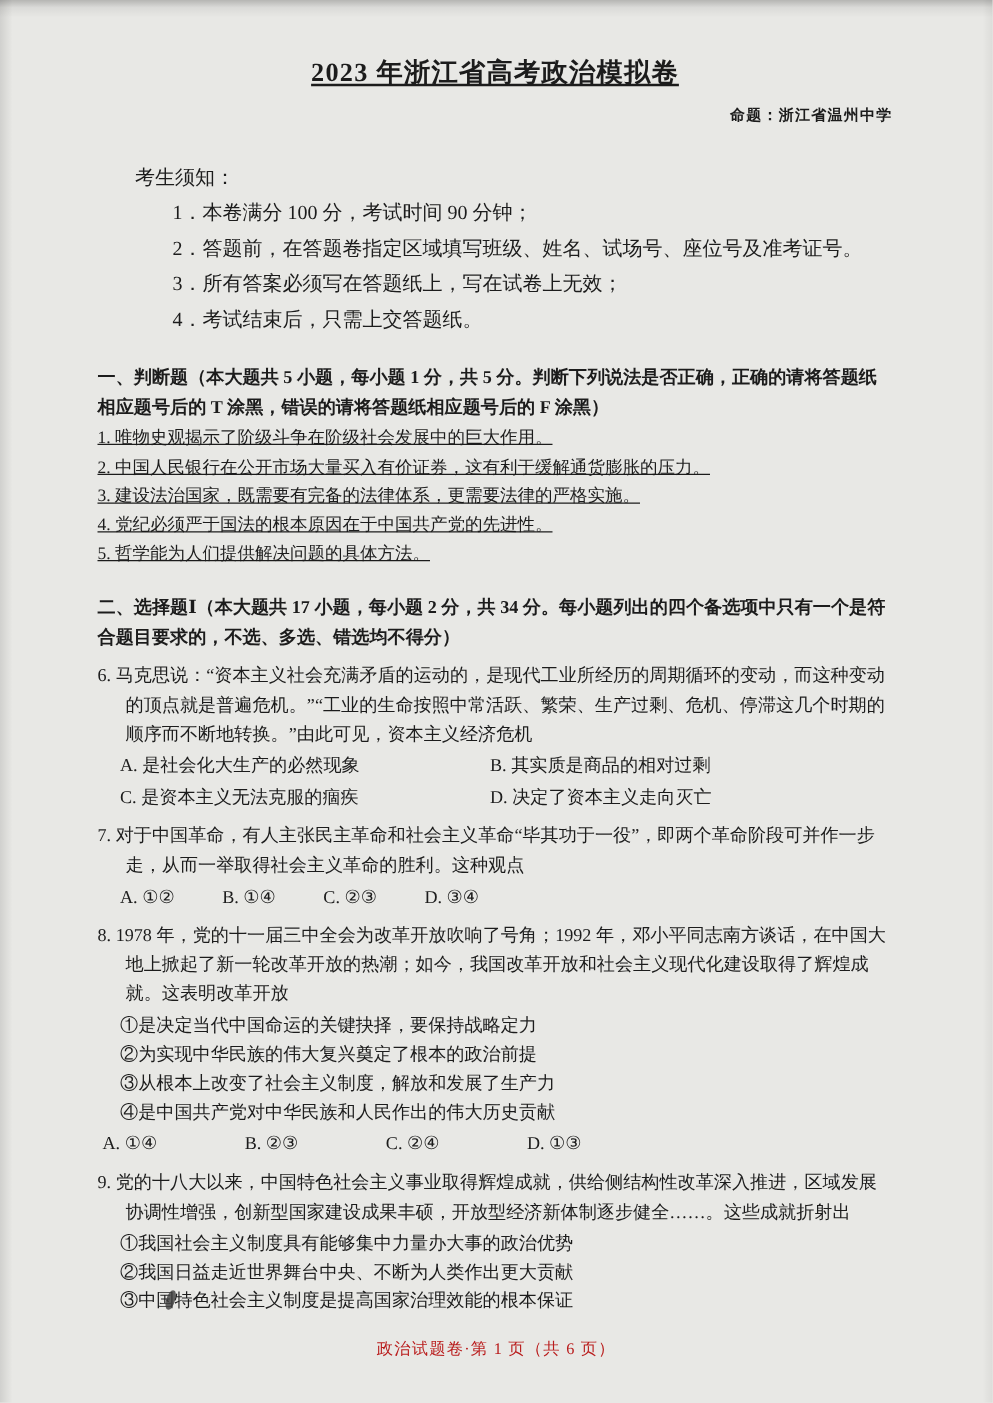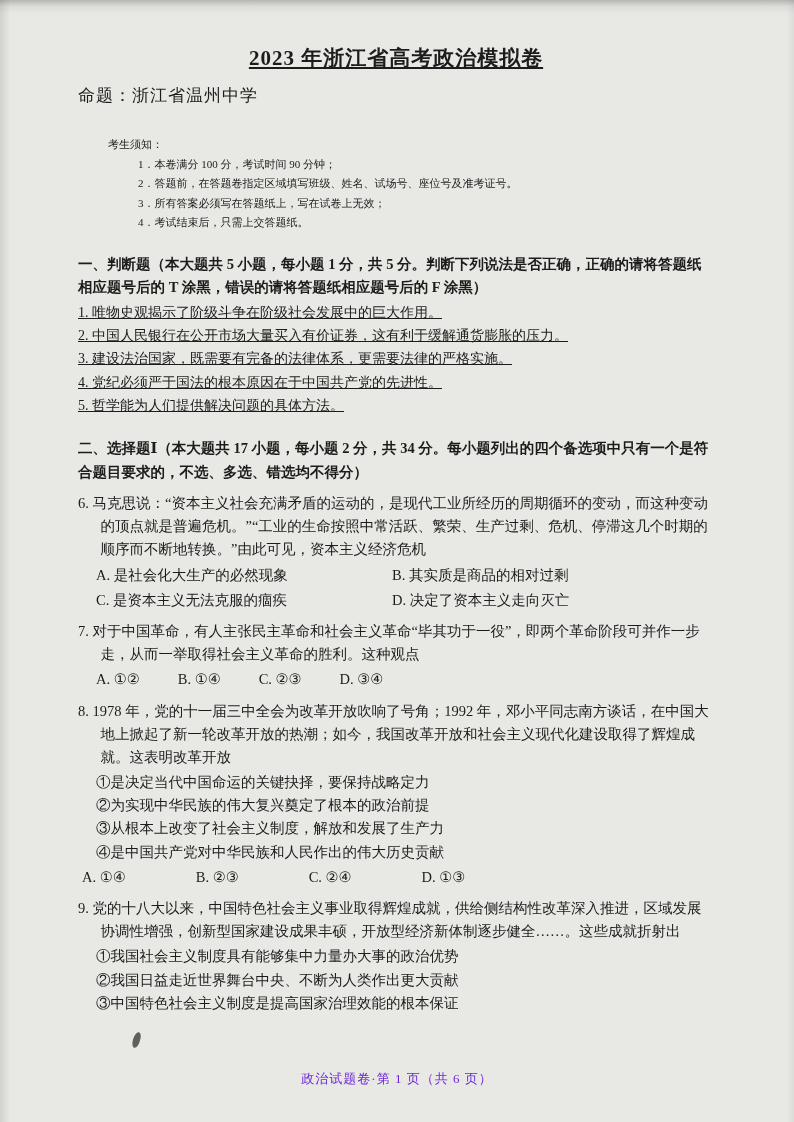--- a/index.html
+++ b/index.html
@@ -22,28 +22,28 @@
   .title {
     margin: 0;
     text-align: center;
     font-size: 21px;
     font-weight: 700;
     letter-spacing: 1px;
     text-decoration: underline;
   }
   .subtitle {
     margin: 12px 0 0;
-    text-align: left;
-    font-size: 17px;
-    font-weight: 400;
+    text-align: right;
+    font-size: 12px;
+    font-weight: 700;
     letter-spacing: 1px;
   }
   .notice {
     margin: 28px 0 0 30px;
-    font-size: 11px;
+    font-size: 16px;
     line-height: 1.78;
   }
   .notice-heading { font-weight: 400; }
   .notice-item { margin-left: 30px; }
   .section { margin-top: 20px; }
   .section-heading {
     font-weight: 700;
     font-size: 14.5px;
     line-height: 1.62;
   }
@@ -81,21 +81,21 @@
     padding-left: 18px;
     margin-top: 2px;
   }
   .ans-row.wide { gap: 70px; padding-left: 4px; align-items: flex-end; }
   .footer {
     position: absolute;
     left: 0; right: 0;
     bottom: 34px;
     text-align: center;
     font-size: 13px;
-    color: #6d28d9;
+    color: #b91c1c;
     letter-spacing: 1px;
   }
   .ink-mark {
     position: absolute;
     left: 133px;
     top: 1032px;
     width: 7px;
     height: 16px;
     background: #3c3c3c;
     border-radius: 60% 40% 55% 45%;

